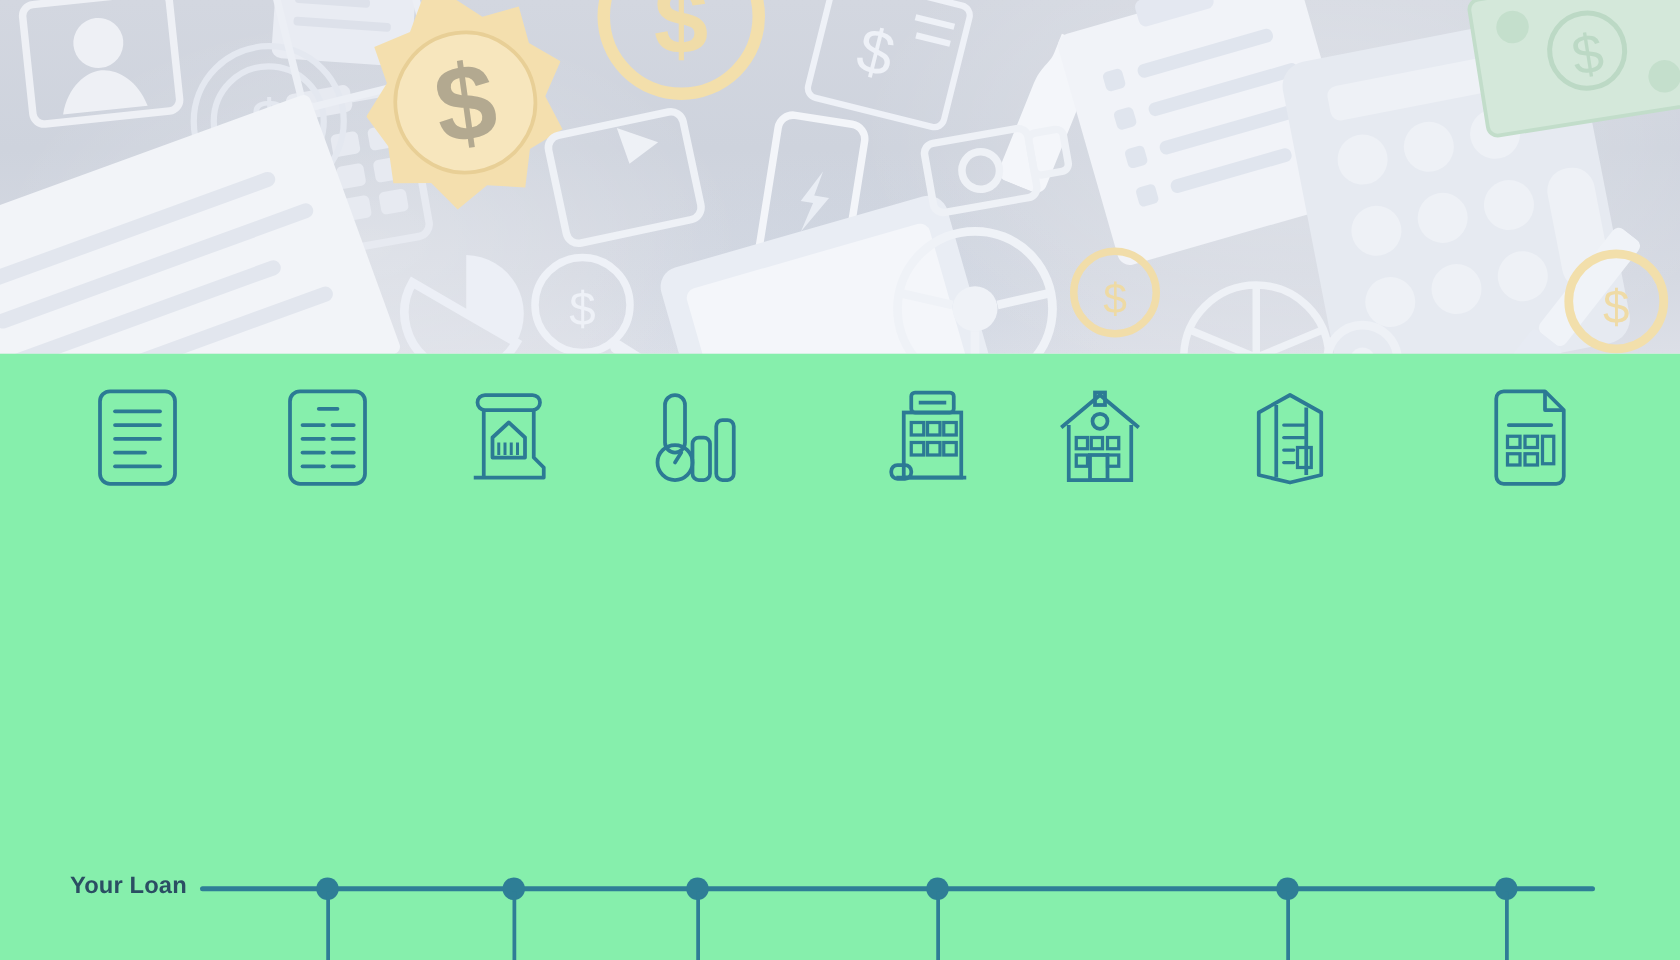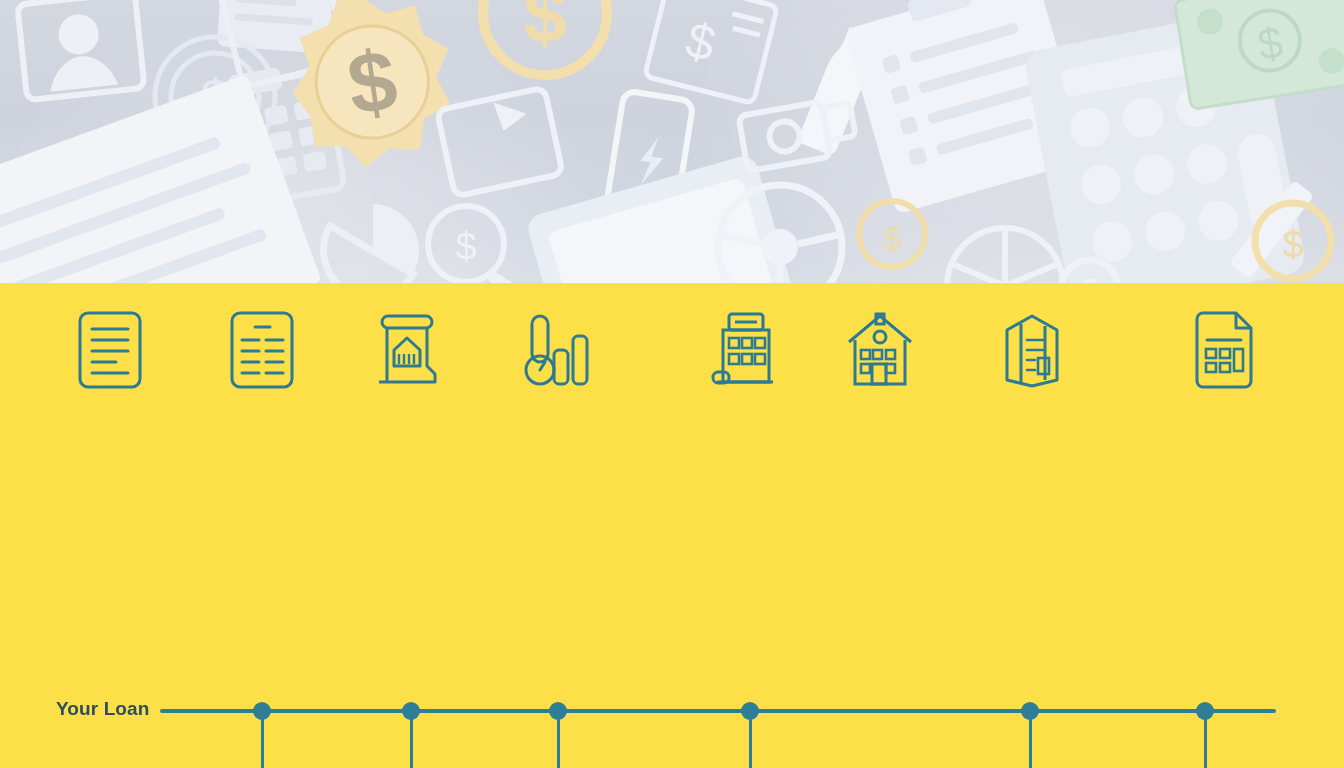--- a/index.html
+++ b/index.html
@@ -20,21 +20,21 @@
     position:absolute;inset:0;
     background:
       radial-gradient(ellipse 520px 300px at 78% 38%, rgba(255,255,255,.30), rgba(255,255,255,0) 70%),
       radial-gradient(ellipse 420px 260px at 22% 70%, rgba(255,255,255,.26), rgba(255,255,255,0) 72%),
       radial-gradient(ellipse 300px 200px at 50% 92%, rgba(190,205,225,.30), rgba(255,255,255,0) 70%);
   }
   .hero-obj{position:absolute;}
   .hero-obj svg{display:block;}
 
   
-  .board{position:absolute;left:0;top:283px;width:1344px;height:485px;background:#fde047;}
+  .board{position:absolute;left:0;top:283px;width:1344px;height:485px;background:#86efac;}
 
   .icon-row{position:absolute;left:0;top:22px;width:1344px;height:90px;}
   .icon-slot{position:absolute;top:0;width:96px;height:90px;
     display:flex;align-items:center;justify-content:center;}
   .icon-slot svg{display:block;}
 
   .axis{
     position:absolute;left:160px;top:426px;width:1116px;height:4px;
     background:#2E7E96;border-radius:2px;
   }

